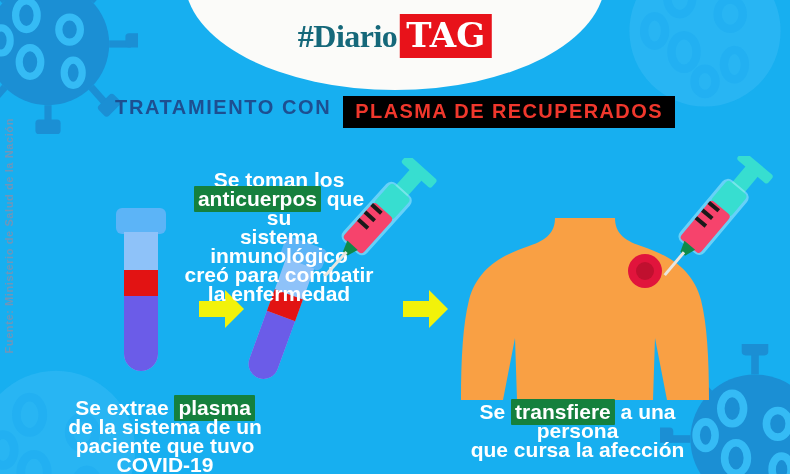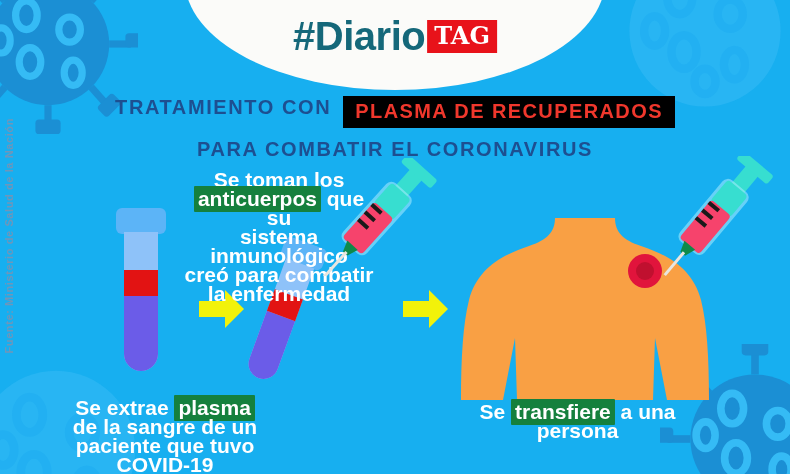--- a/index.html
+++ b/index.html
@@ -49,30 +49,30 @@
     position: absolute;
     left: 50%;
     top: 14px;
     transform: translateX(-50%);
     display: flex;
     align-items: center;
     white-space: nowrap;
     z-index: 6;
   }
   .brand-diario {
-    font-family: Liberation Sans, sans-serif;
-    font-weight: bold;
-    font-size: 40px;
+    font-family: Liberation Serif, serif;
+    font-weight: bold;
+    font-size: 32px;
     color: #15687a;
     letter-spacing: -0.5px;
   }
   .brand-tag {
     font-family: "DejaVu Serif", serif;
     font-weight: bold;
-    font-size: 24px;
+    font-size: 34px;
     color: #ffffff;
     background: #e8121a;
     padding: 1px 7px 3px 7px;
     margin-left: 2px;
     letter-spacing: 0px;
   }
 
   
   .title-block {
     position: absolute;
@@ -275,21 +275,20 @@
   <div class="brand">
     <span class="brand-diario">#Diario</span>
     <span class="brand-tag">TAG</span>
   </div>
 
   <div class="title-block">
     <div class="title-row">
       <span class="title-plain">TRATAMIENTO CON</span>
       <span class="title-hl">PLASMA DE RECUPERADOS</span>
     </div>
-    <div class="title-row2">PARA COMBATIR EL CORONAVIRUS</div>
   </div>
 
   <div class="source">Fuente: Ministerio de Salud de la Nación</div>
 
   <div id="tube-1">
     <svg width="74" height="172" viewBox="0 0 74 172">
       <rect x="12" y="0" width="50" height="26" rx="6" fill="#5cb4f7"></rect>
       <path d="M20 24 H54 V146 a17 17 0 0 1 -34 0 Z" fill="#8ec2f9"></path>
       <path d="M20 88 H54 V146 a17 17 0 0 1 -34 0 Z" fill="#6b5ce8"></path>
       <rect x="20" y="62" width="34" height="26" fill="#e21313"></rect>
@@ -388,21 +387,22 @@
   <div class="caption" id="caption-step2">
     <span>Se toman los</span><br>
     <span class="hl">anticuerpos</span><span> que su</span><br>
     <span>sistema inmunológico</span><br>
     <span>creó para combatir</span><br>
     <span>la enfermedad</span>
   </div>
 
   <div class="caption" id="caption-step1">
     <span>Se extrae </span><span class="hl">plasma</span><br>
-    <span>de la sangre de un</span><br>
+    <span>de la sistema de un</span><br>
     <span>paciente que tuvo COVID-19</span>
   </div>
 
   <div class="caption" id="caption-step3">
     <span>Se </span><span class="hl">transfiere</span><span> a una persona</span><br>
+    <span>que cursa la afección</span>
   </div>
 
 </div>
 
 </body></html>

